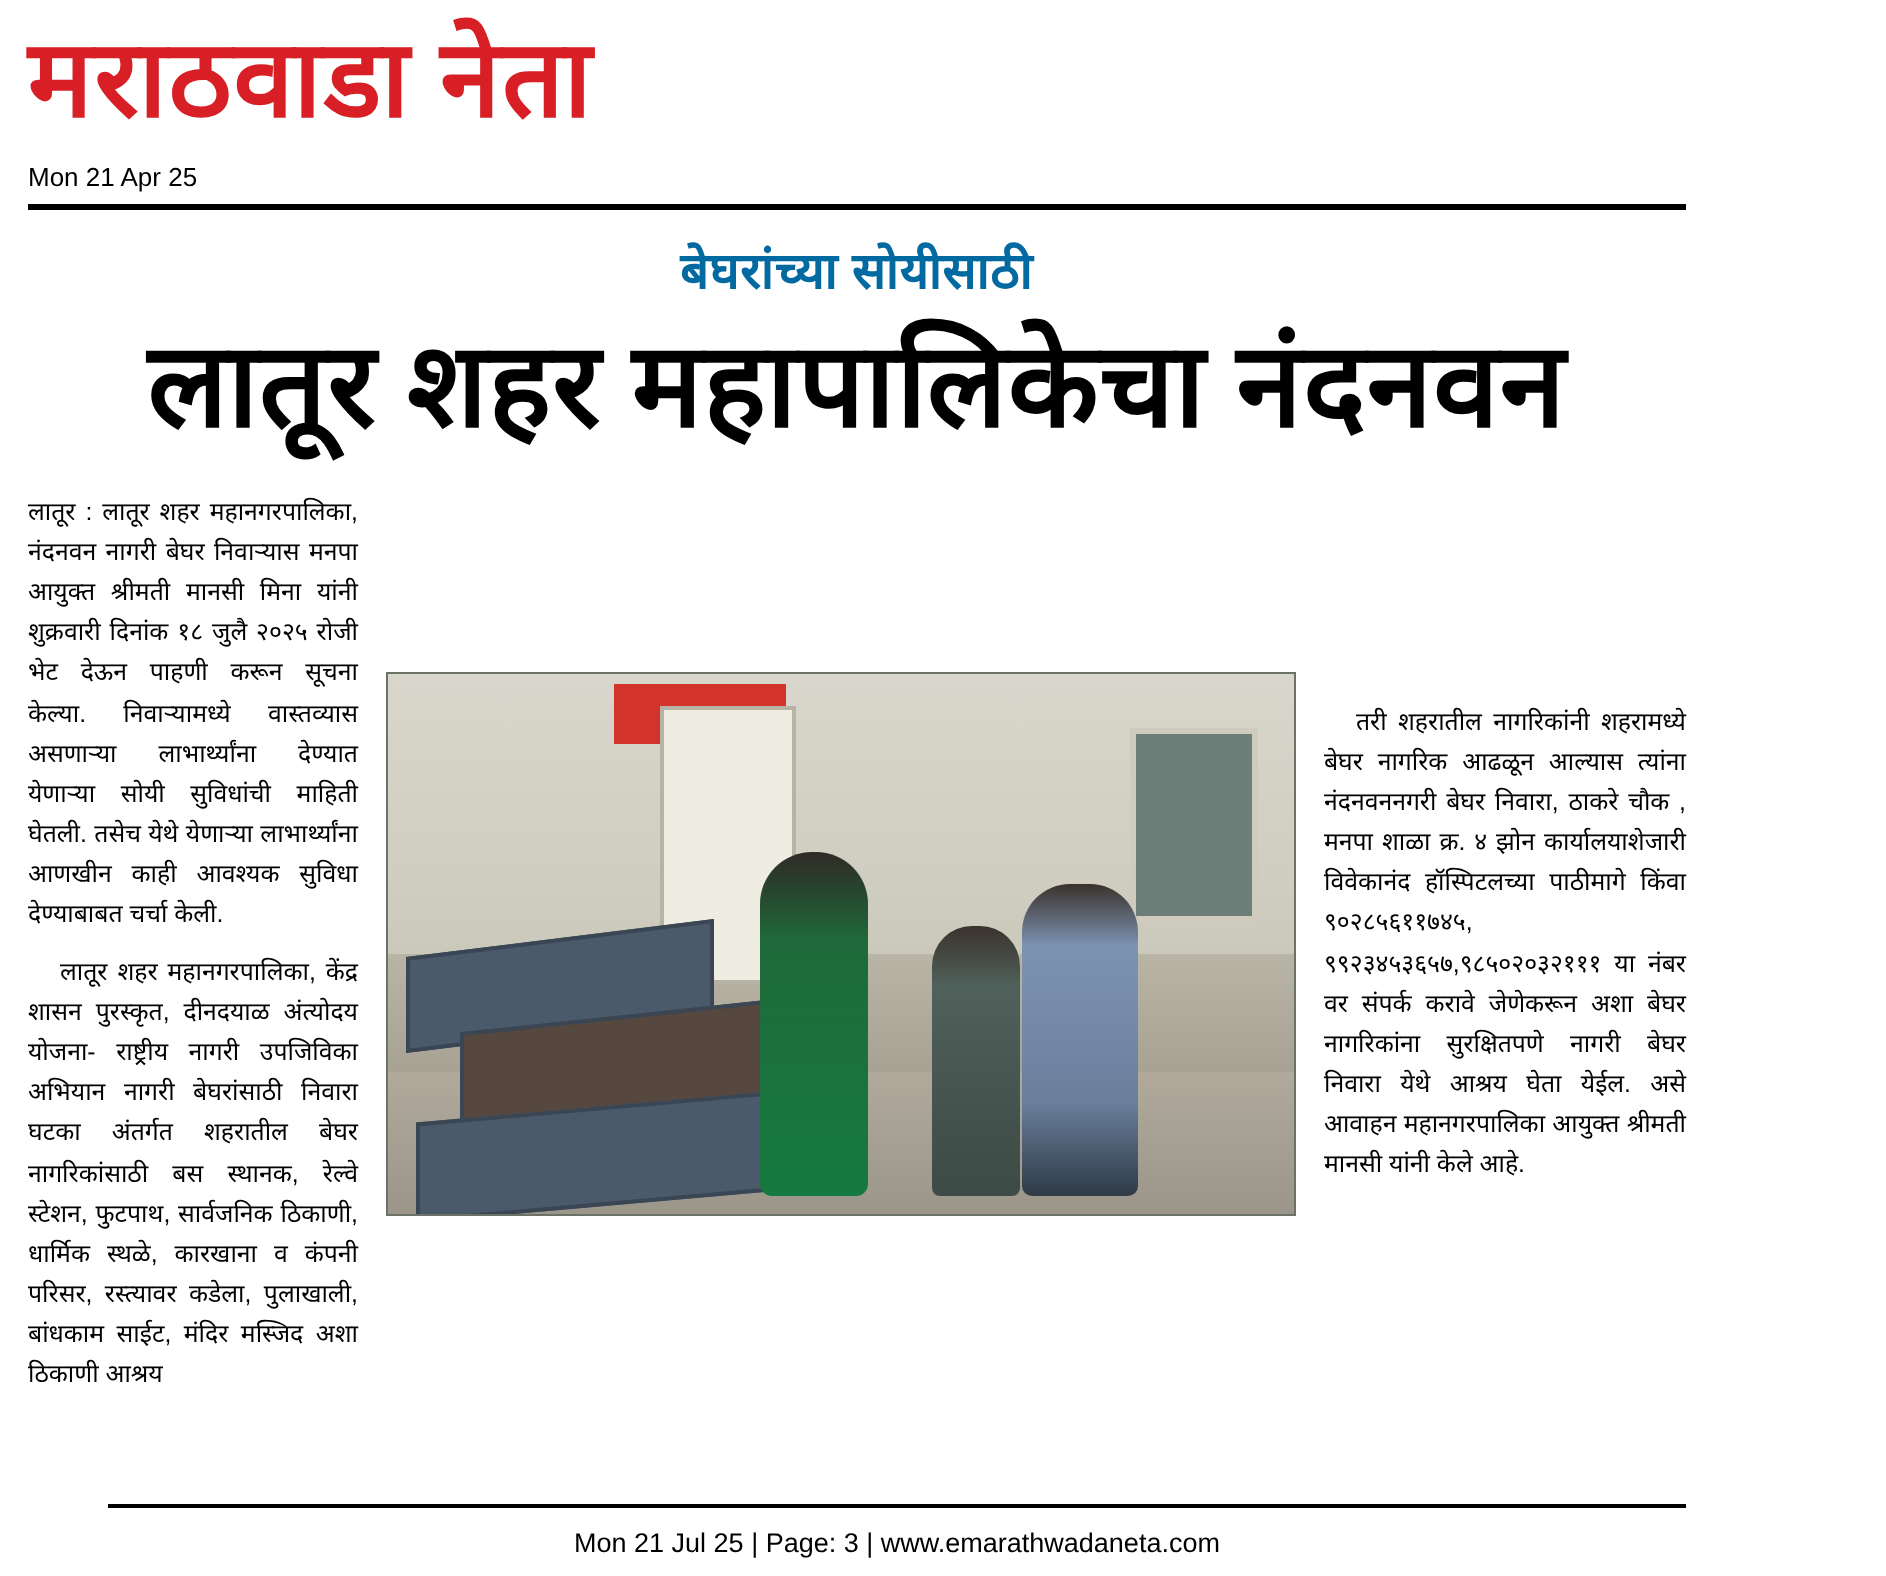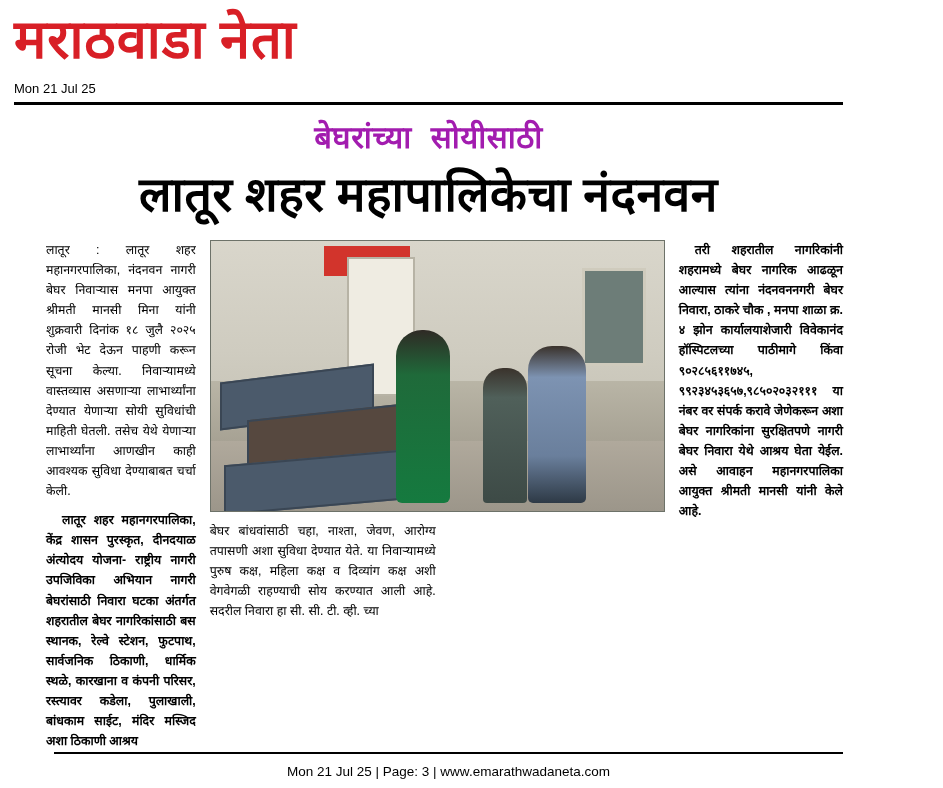--- a/index.html
+++ b/index.html
@@ -46,63 +46,61 @@
     border-top: 3px solid #000;
     margin: 0 0 0 0;
   }
 
   
   .headline-wrap {
     text-align: center;
     padding-top: 18px;
   }
   .kicker {
-    font-family: Liberation Mono, monospace;
+    font-family: Liberation Serif, serif;
     font-weight: bold;
-    color: #a21caf;
-    font-size: 31px;
+    color: #0369a1;
+    font-size: 25px;
     letter-spacing: 0.5px;
     line-height: 1.1;
   }
   .headline {
     font-family: "Liberation Serif", serif;
     font-weight: bold;
     color: #000;
-    font-size: 48px;
+    font-size: 59px;
     line-height: 1.15;
     margin-top: 10px;
     letter-spacing: 0.5px;
     text-align: center;
   }
 
   
   .body-area {
     display: flex;
     gap: 14px;
     margin-top: 18px;
-    align-items: flex-start;
-    margin-left: 32px;
+    align-items: center;
   }
   .col {
     font-family: "Liberation Sans", sans-serif;
     font-size: 12.4px;
     line-height: 1.62;
     text-align: justify;
     text-justify: inter-word;
   }
   .col-left  { width: 206px; }
   .col-mid   { width: 455px; }
   .col-right { width: 226px; }
 
   .col p {
     margin: 0 0 9px 0;
   }
   .col p.indent {
     text-indent: 16px;
-    font-weight: bold;
   }
 
   
   .photo {
     width: 455px;
     height: 272px;
     background: #8a8f86;
     position: relative;
     overflow: hidden;
     margin-bottom: 9px;
@@ -166,21 +164,21 @@
     margin: 0 14px 8px 14px;
   }
 </style>
 </head>
 <body>
 
 <div class="page">
 
   <div class="masthead">
     <div class="masthead-logo">मराठवाडा नेता</div>
-    <div class="masthead-date">Mon 21 Jul 25</div>
+    <div class="masthead-date">Mon 21 Apr 25</div>
   </div>
   <div class="rule-thick"></div>
 
   <div class="headline-wrap">
     <div class="kicker">बेघरांच्या सोयीसाठी</div>
     <div class="headline">लातूर शहर महापालिकेचा नंदनवन</div>
   </div>
 
   <div class="body-area">
 
@@ -198,21 +196,20 @@
         <div class="ph-win"></div>
         <div class="ph-floor"></div>
         <div class="ph-bed b1"></div>
         <div class="ph-bed b2"></div>
         <div class="ph-bed b3"></div>
         <div class="ph-person ph-p1"></div>
         <div class="ph-person ph-p2"></div>
         <div class="ph-p3b"></div>
       </div>
       <div style="display:flex; gap:14px;">
-        <p style="width:226px; margin:0;">बेघर बांधवांसाठी चहा, नाश्ता, जेवण, आरोग्य तपासणी अशा सुविधा देण्यात येते. या निवाऱ्यामध्ये पुरुष कक्ष, महिला कक्ष व दिव्यांग कक्ष अशी वेगवेगळी राहण्याची सोय करण्यात आली आहे. सदरील निवारा हा सी. सी. टी. व्ही. च्या</p>
       </div>
     </div>
 
     <div class="col col-right">
       <p class="indent">तरी शहरातील नागरिकांनी शहरामध्ये बेघर नागरिक आढळून आल्यास त्यांना नंदनवननगरी बेघर निवारा, ठाकरे चौक , मनपा शाळा क्र. ४ झोन कार्यालयाशेजारी विवेकानंद हॉस्पिटलच्या पाठीमागे किंवा ९०२८५६११७४५, ९९२३४५३६५७,९८५०२०३२१११ या नंबर वर संपर्क करावे जेणेकरून अशा बेघर नागरिकांना सुरक्षितपणे नागरी बेघर निवारा येथे आश्रय घेता येईल. असे आवाहन महानगरपालिका आयुक्त श्रीमती मानसी यांनी केले आहे.</p>
     </div>
 
   </div>
 
   <div class="footer">

